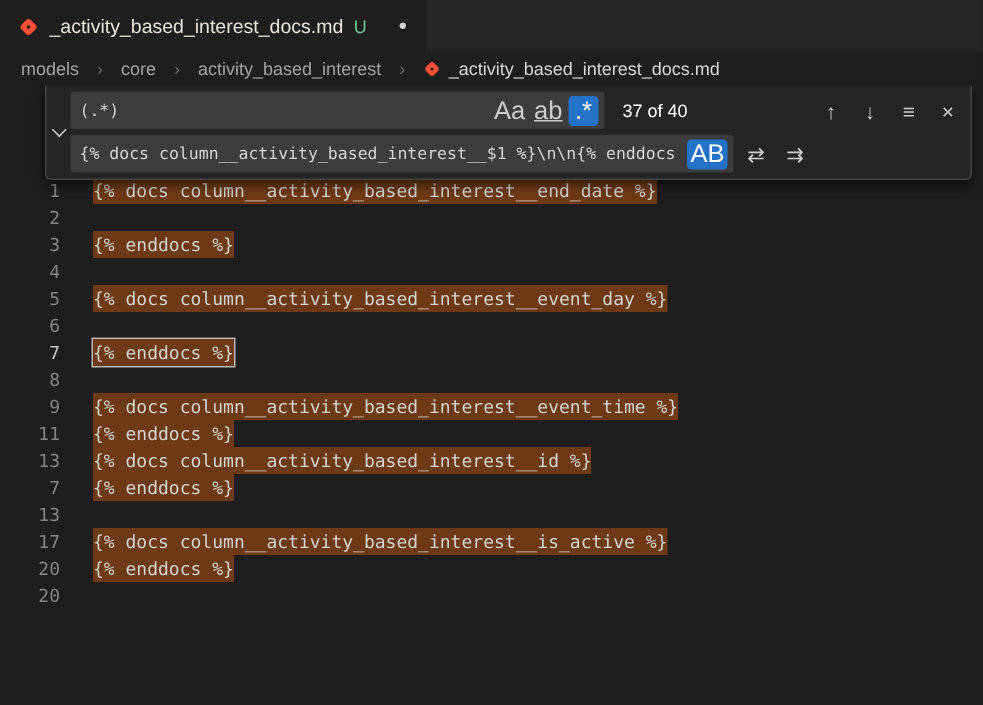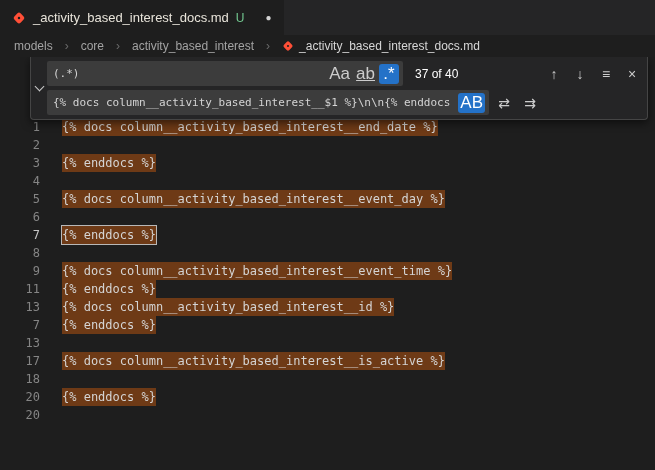--- a/index.html
+++ b/index.html
@@ -182,24 +182,20 @@
   <div class="line">
     <span class="ln">13</span>
     <span class="code"></span>
   </div>
 
   <div class="line">
     <span class="ln">17</span>
     <span class="code match">{% docs column__activity_based_interest__is_active %}</span>
   </div>
 
-  <div class="line">
-    <span class="ln">18</span>
-    <span class="code"></span>
-  </div>
 
   <div class="line">
     <span class="ln">20</span>
     <span class="code match">{% enddocs %}</span>
   </div>
 
   <div class="line">
     <span class="ln">20</span>
     <span class="code"></span>
   </div>

